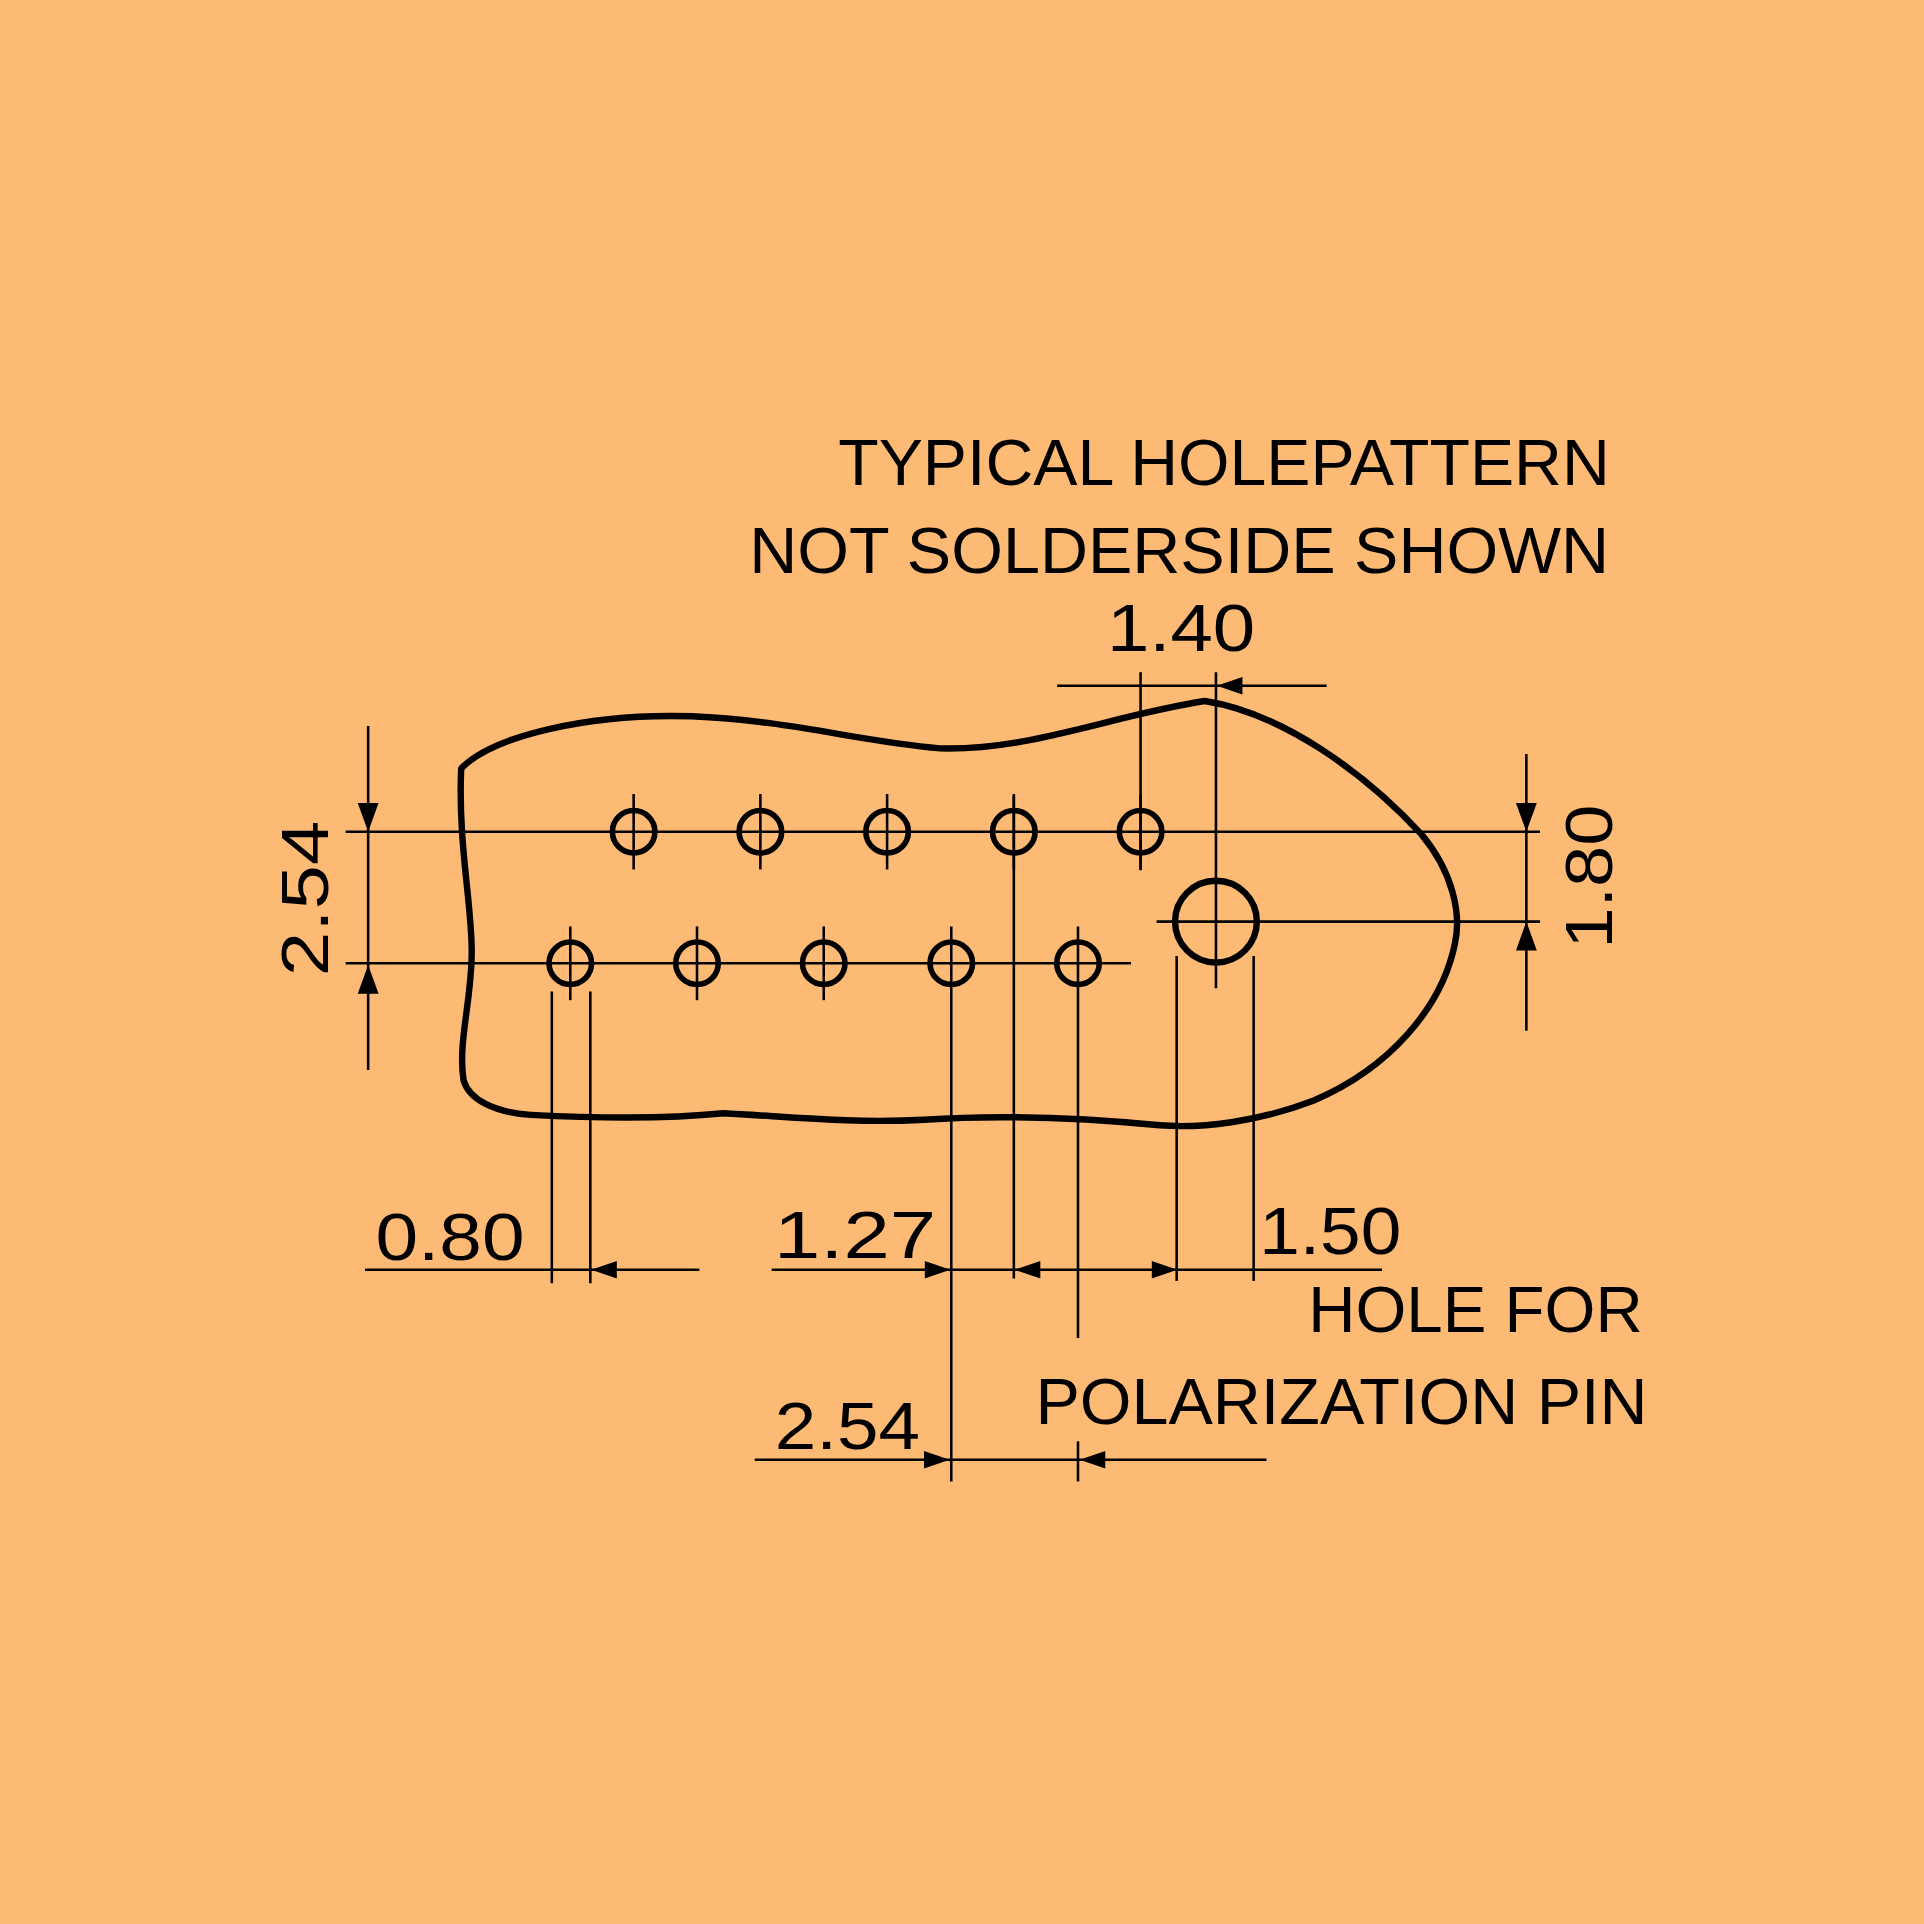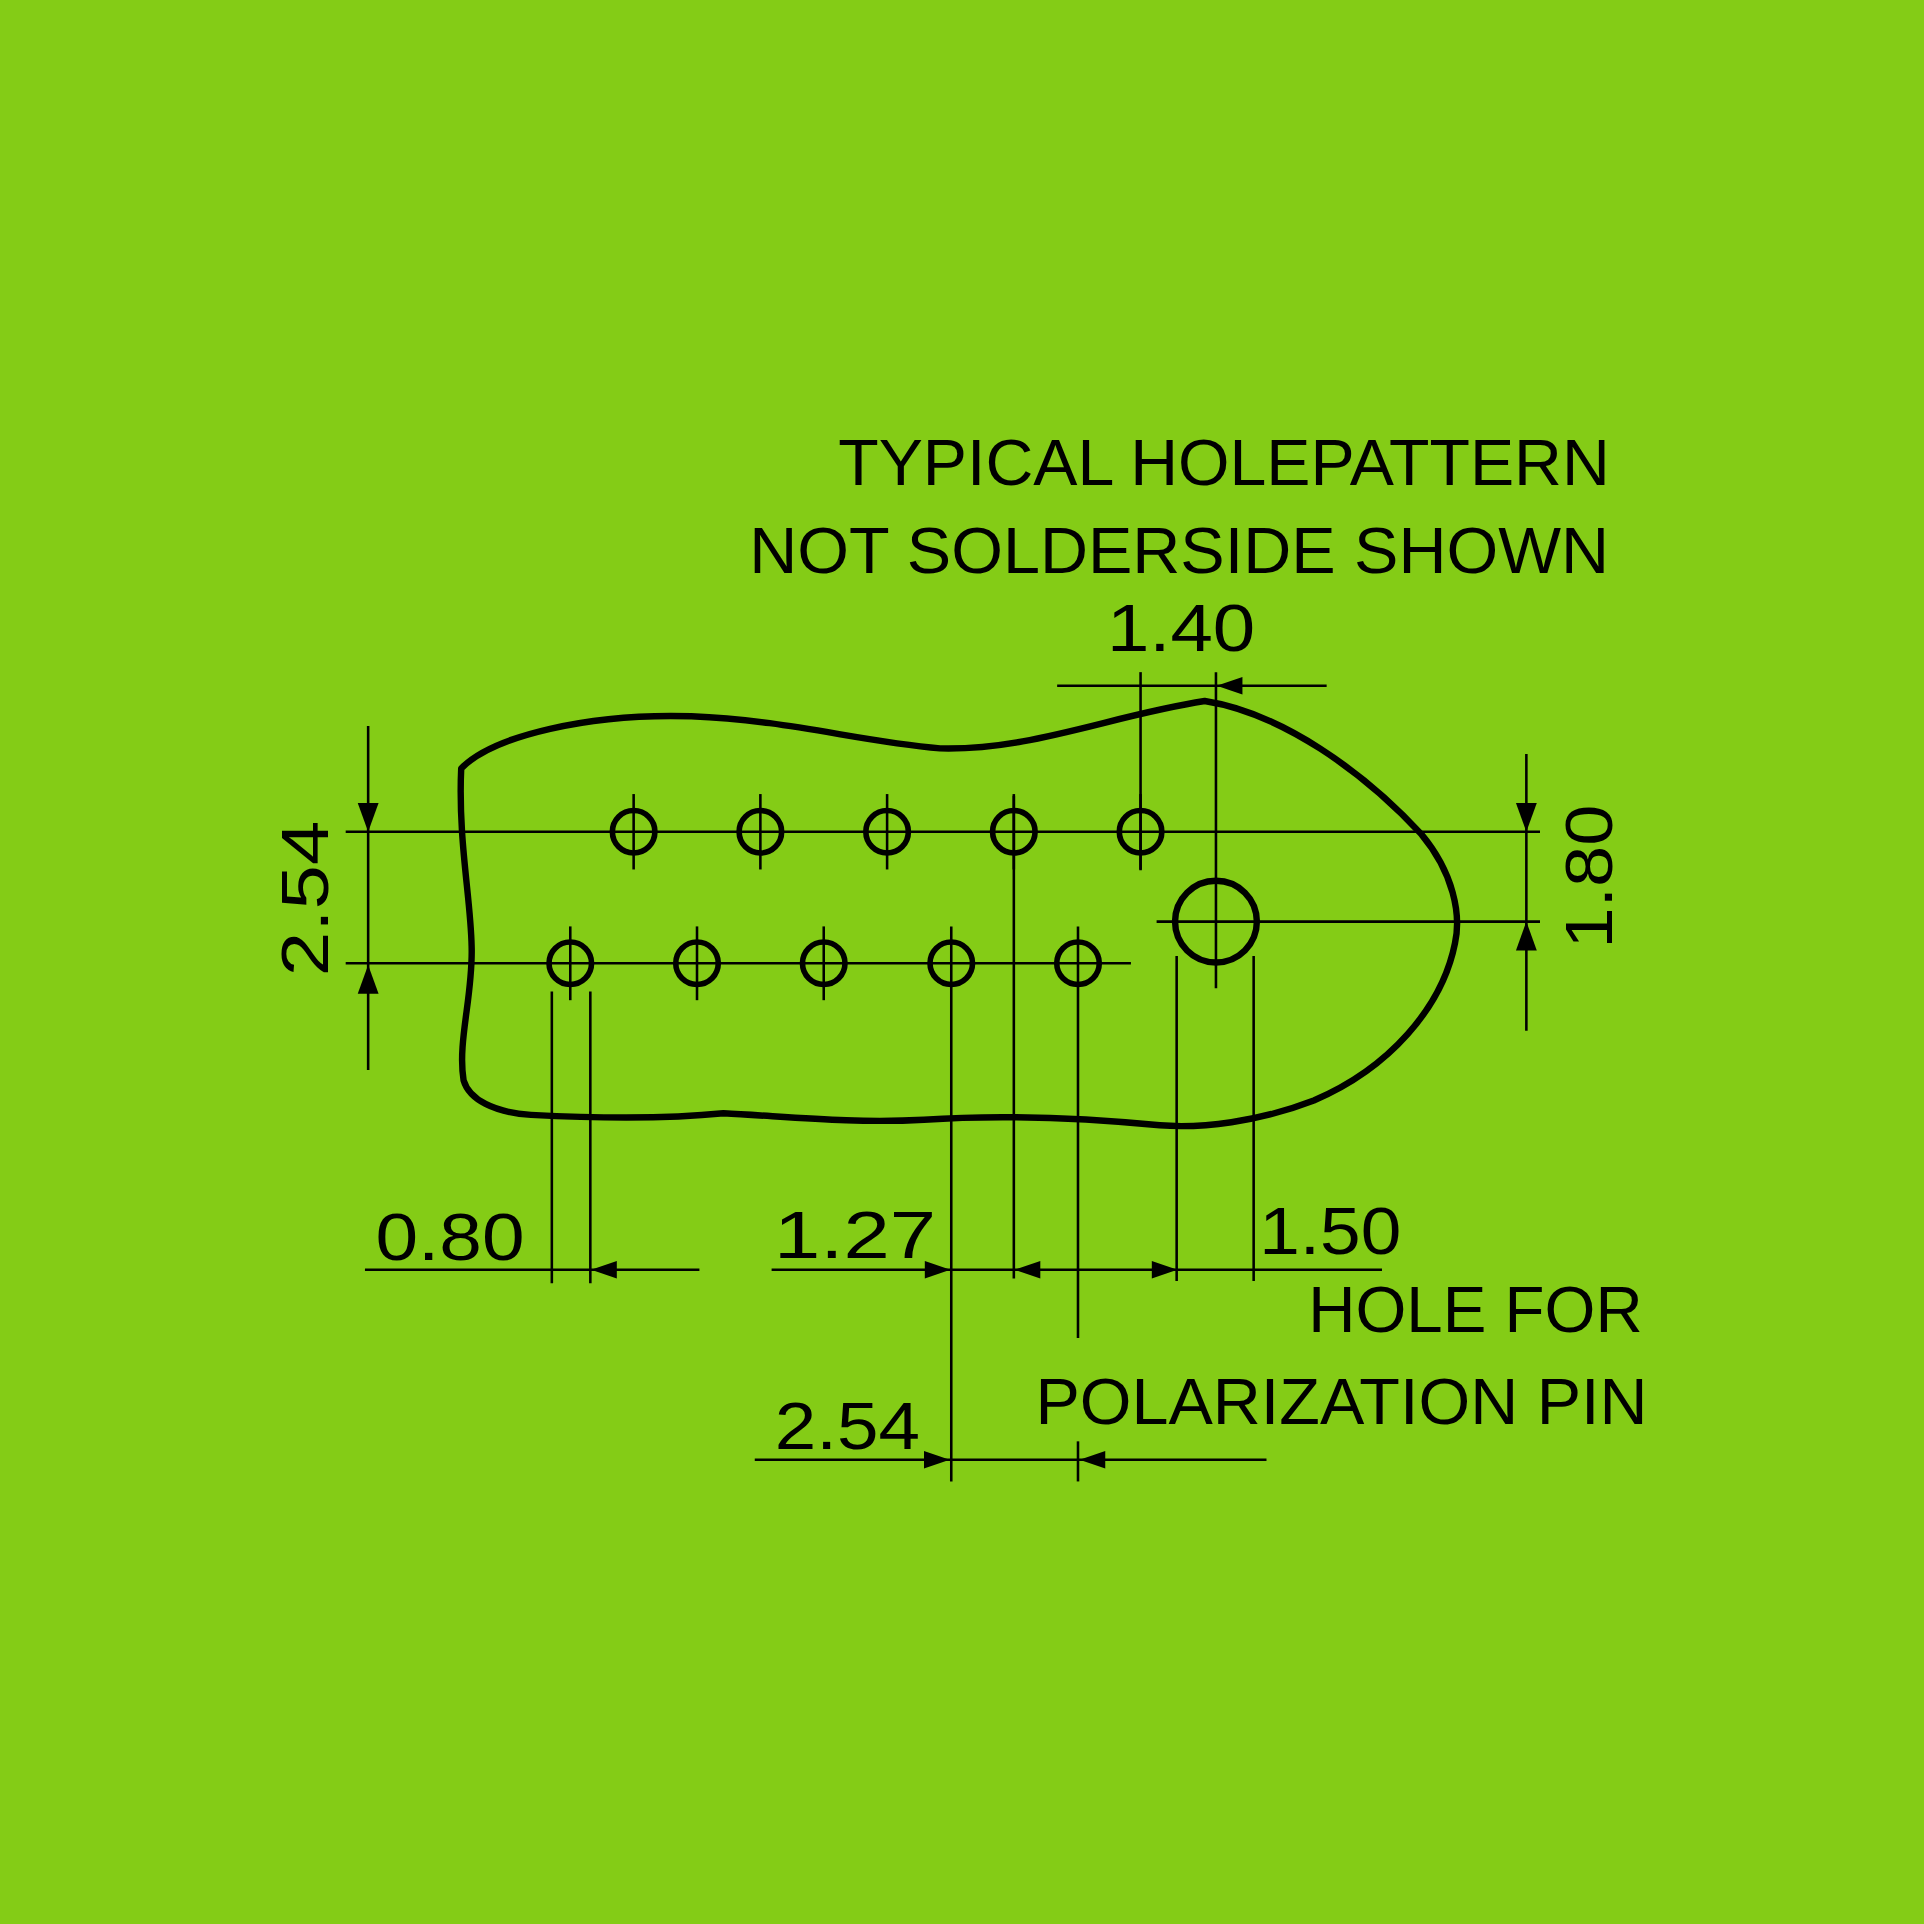--- a/index.html
+++ b/index.html
@@ -4,21 +4,21 @@
 <style>
   html, body {
     margin: 0;
     padding: 0;
     background: #ffffff;
   }
   .canvas {
     width: 1925px;
     height: 1925px;
     position: relative;
-    background: #84cc16;
+    background: #fdba74;
   }
   svg text {
     font-family: "Liberation Sans", "DejaVu Sans", sans-serif;
     fill: #000000;
   }
   .anno    { font-size: 80px; }
   .dimlbl  { font-size: 84px; }
   .thin    { stroke: #000000; stroke-width: 3.2; fill: none; }
   .outline { stroke: #000000; stroke-width: 8;   fill: none;
              stroke-linejoin: round; stroke-linecap: round; }

